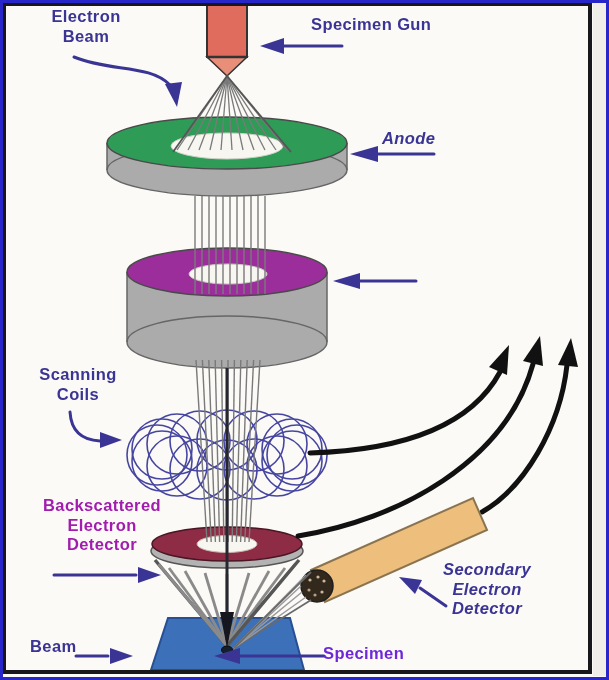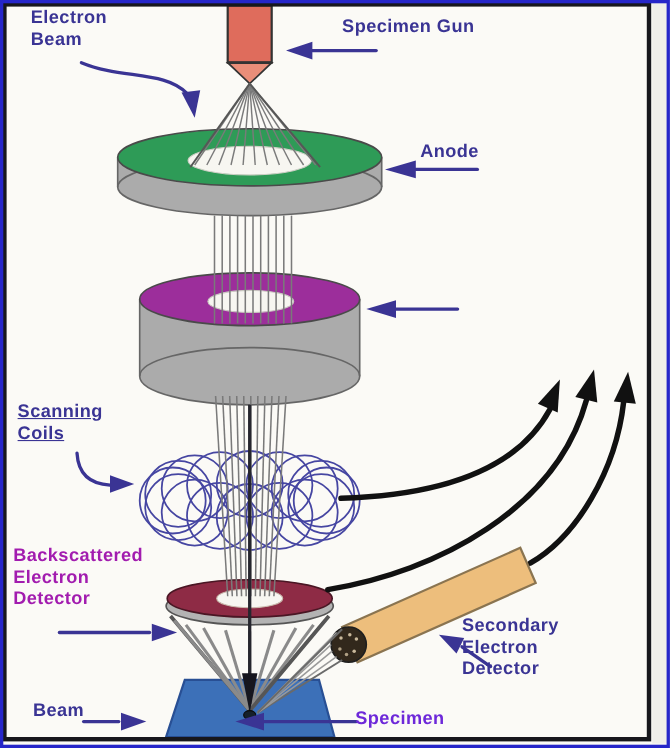--- a/index.html
+++ b/index.html
@@ -9,21 +9,21 @@
     font-family:"Liberation Sans",sans-serif;
   }
   .canvas svg{position:absolute;left:0;top:0;}
   .lbl{
     position:absolute;
     font-weight:bold;
     font-size:16.5px;
     line-height:19.5px;
     letter-spacing:0.4px;
     white-space:pre-line;
-    text-align:left;
+    text-align:center;
     color:#3A3494;
   }
   .lbl.single{text-align:left;}
 </style>
 </head>
 <body>
 
 <div class="canvas">
 
 <svg width="609" height="680" viewBox="0 0 609 680">
@@ -203,24 +203,24 @@
   <g>
     <rect x="593" y="2" width="14" height="674" fill="#EFEEE9"></rect>
     <rect x="4" y="4" width="586" height="668" fill="none" stroke="#17171c" stroke-width="4"></rect>
     <rect x="1.5" y="1.5" width="606" height="677" fill="none" stroke="#2626C9" stroke-width="3"></rect>
   </g>
 </svg>
 
   <div class="lbl" style="left: 28px; top: 7px; width: 116px; color: rgb(58, 52, 148);">Electron
 Beam</div>
   <div class="lbl single" style="left: 311px; top: 15px; color: rgb(58, 52, 148);">Specimen Gun</div>
-  <div class="lbl single" style="left: 382px; top: 129px; color: rgb(58, 52, 148);">Anode</div>
-  <div class="lbl" style="left: 16px; top: 365px; width: 124px; color: rgb(58, 52, 148); text-decoration: underline;">Scanning
+  <div class="lbl single" style="left: 382px; top: 129px; color: rgb(58, 52, 148); font-style: italic;">Anode</div>
+  <div class="lbl" style="left: 16px; top: 365px; width: 124px; color: rgb(58, 52, 148);">Scanning
 Coils</div>
   <div class="lbl" style="left: 12px; top: 496px; width: 180px; color: #a21caf;">Backscattered
 Electron
 Detector</div>
-  <div class="lbl" style="left: 420px; top: 560px; width: 134px; color: rgb(58, 52, 148);">Secondary
+  <div class="lbl" style="left: 420px; top: 560px; width: 134px; color: rgb(58, 52, 148); font-style: italic;">Secondary
 Electron
 Detector</div>
   <div class="lbl single" style="left: 30px; top: 637px; color: rgb(58, 52, 148);">Beam</div>
   <div class="lbl single" style="left: 323px; top: 644px; color: #6d28d9;">Specimen</div>
 </div>
 
 </body></html>

